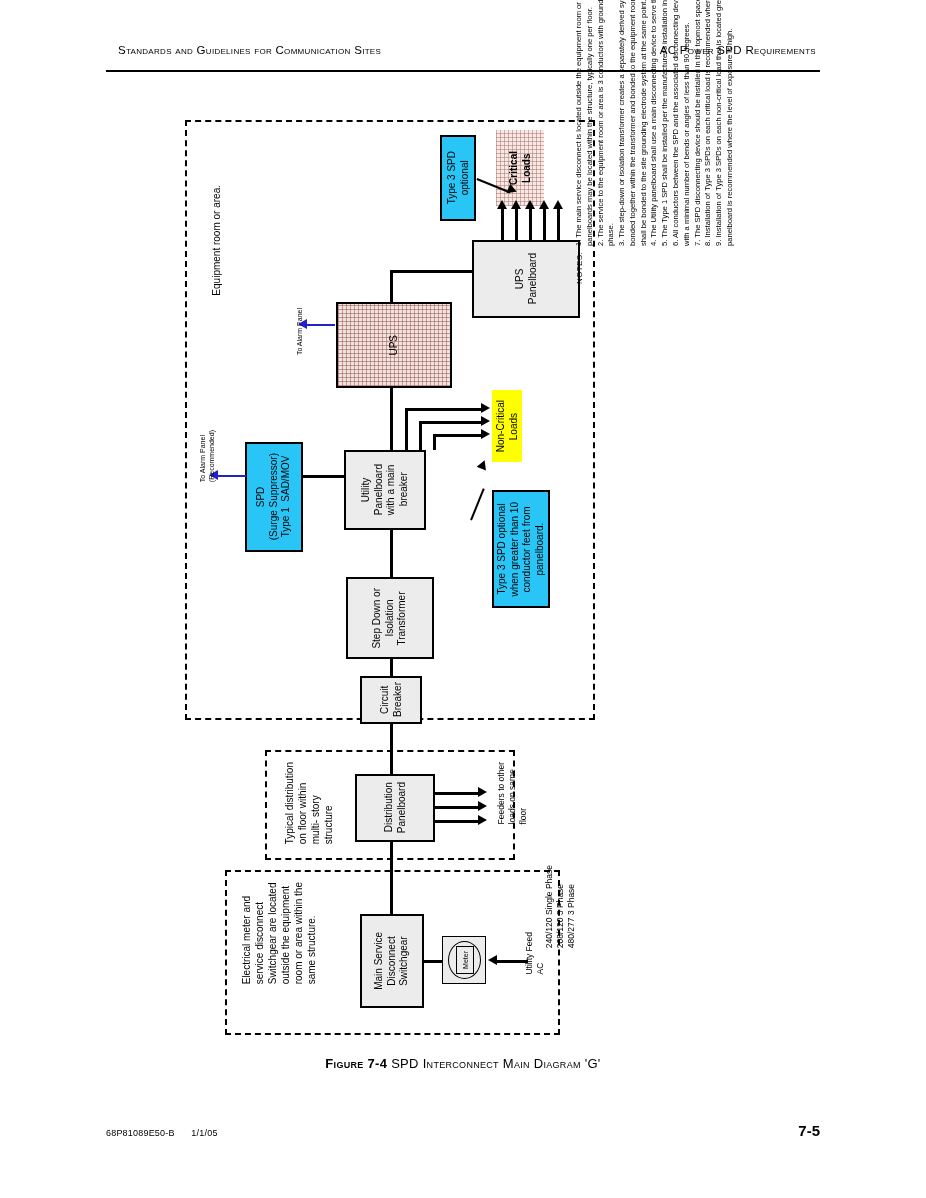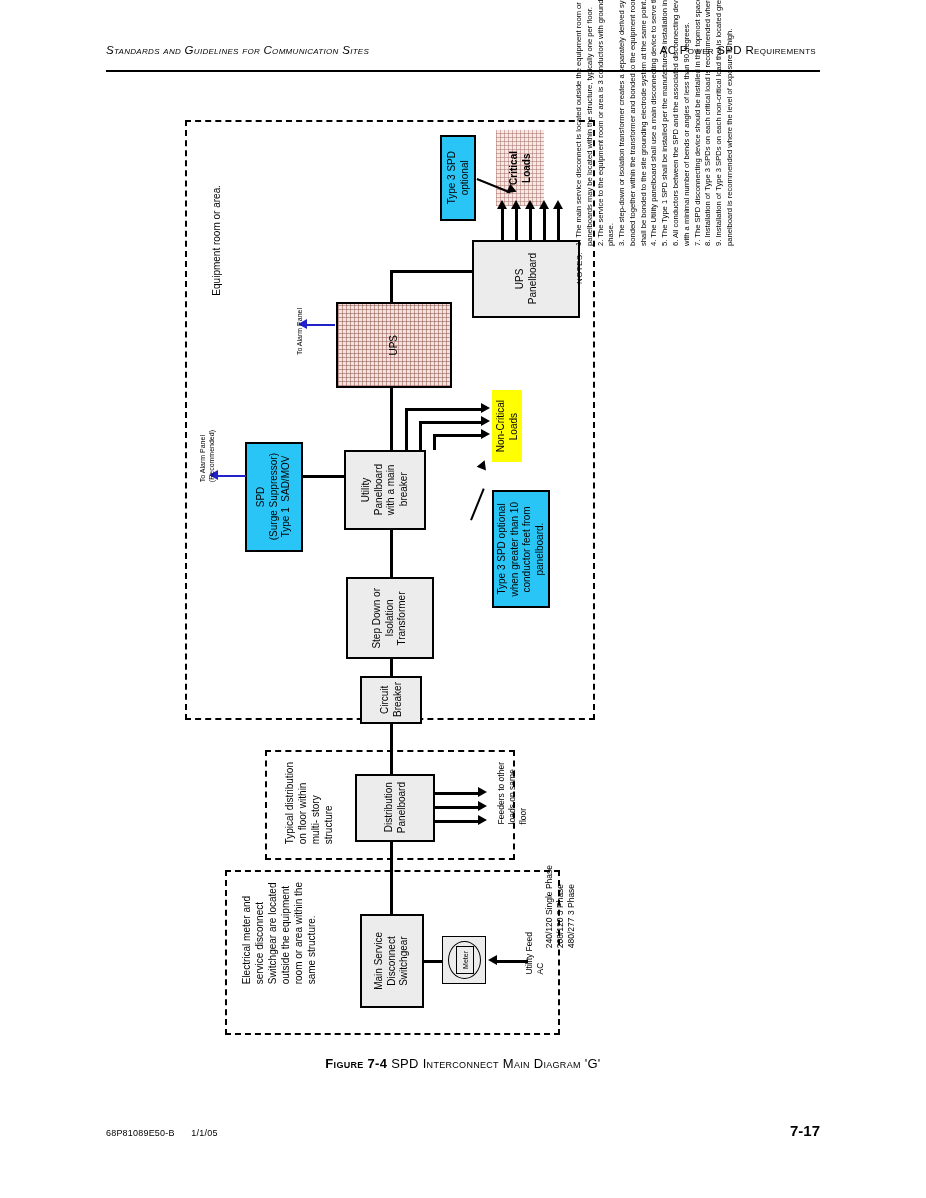--- a/index.html
+++ b/index.html
@@ -26,21 +26,21 @@
   }
   #page-header .hdr-left,
   #page-header .hdr-right {
     position: absolute;
     top: 0;
     font-size: 11.5px;
     font-variant: small-caps;
     letter-spacing: 0.3px;
     white-space: nowrap;
   }
-  #page-header .hdr-left { left: 0; font-style: italic; }
+  #page-header .hdr-left { left: 12px; }
   #page-header .hdr-right { right: 4px; }
   #header-rule {
     position: absolute;
     left: 106px;
     top: 70px;
     width: 714px;
     height: 2px;
     background: #000;
   }
 
@@ -429,13 +429,13 @@
 
 <div id="figure-caption">
   <span class="fig-num">Figure 7-4</span>
   <span>SPD Interconnect Main Diagram 'G'</span>
 </div>
 
 <div id="footer-doc">
   <span>68P81089E50-B</span>
   <span class="doc-date">1/1/05</span>
 </div>
-<div id="footer-page">7-17</div>
+<div id="footer-page">7-5</div>
 
 </body></html>

